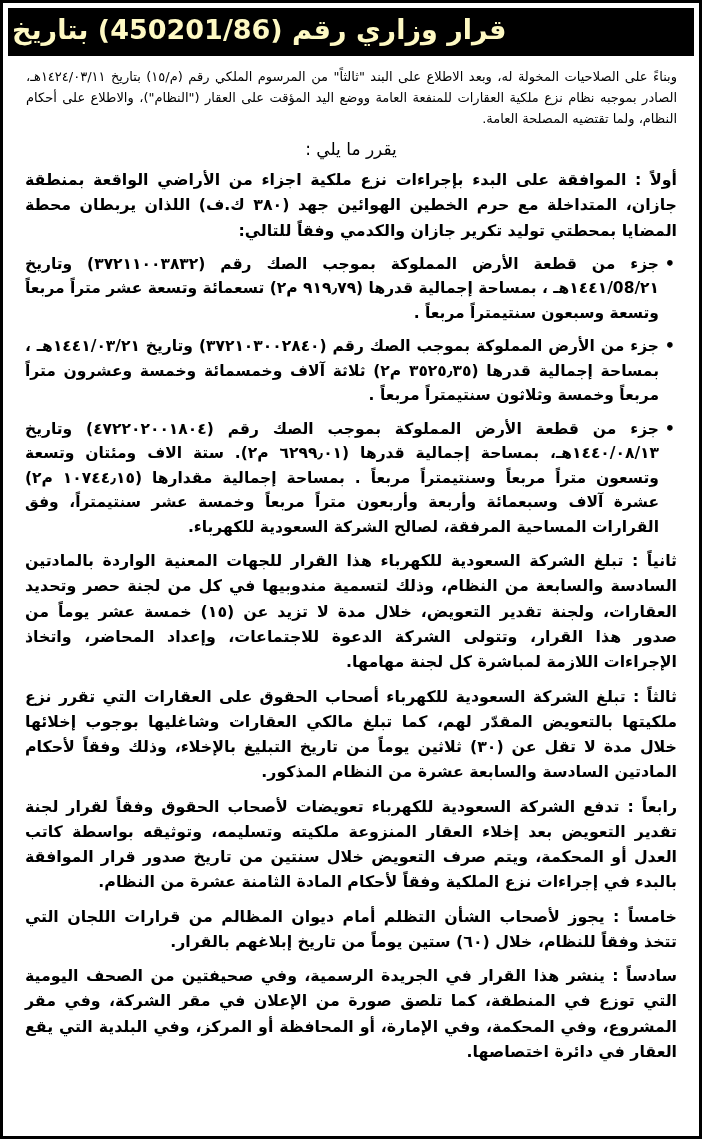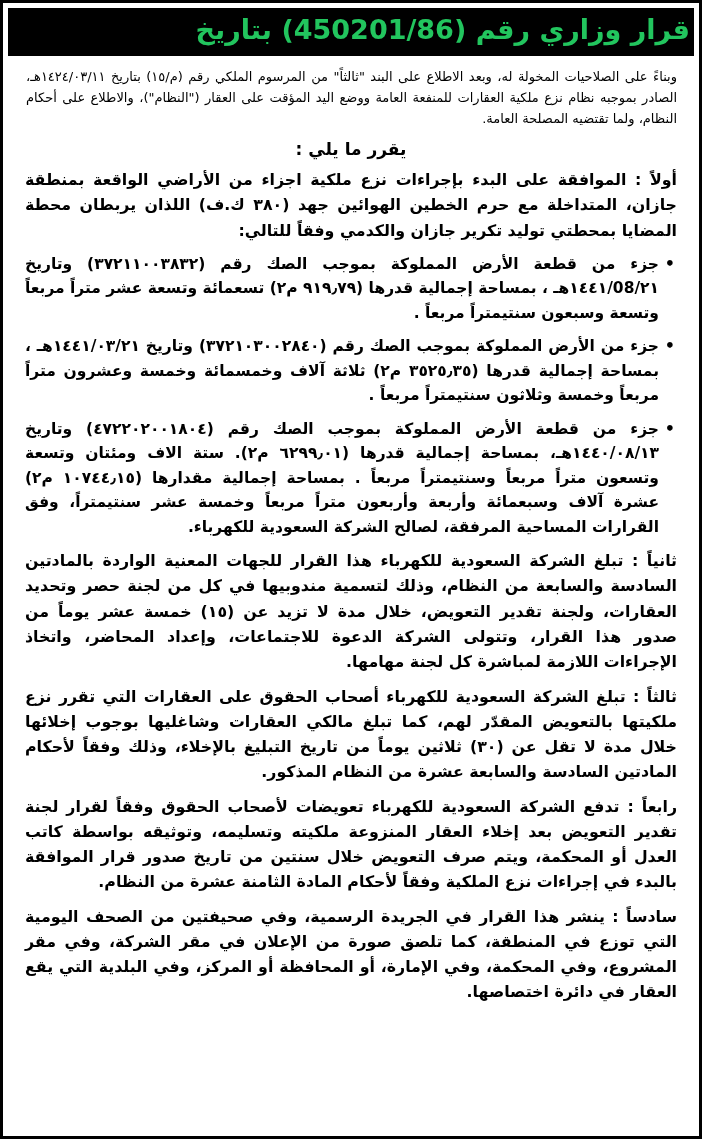--- a/index.html
+++ b/index.html
@@ -19,22 +19,22 @@
     width: 702px;
     height: 1139px;
     box-sizing: border-box;
     border: 3px solid #000;
     background: #fff;
     padding: 0;
   }
   
   .header-banner {
     background: #000;
-    color: #22c55e;
-    text-align: right;
+    color: #fef9c3;
+    text-align: left;
     padding: 6px 4px 9px 4px;
     margin: 5px 5px 0 5px;
   }
   .header-banner .title {
     font-size: 27px;
     font-weight: bold;
     line-height: 1.22;
     letter-spacing: 0px;
     direction: rtl;
   }
@@ -52,21 +52,21 @@
   p.para {
     font-size: 13px;
     font-weight: normal;
     line-height: 1.62;
     margin: 0 0 9px 1px;
     text-align: justify;
     text-justify: inter-word;
   }
   .decides {
     font-size: 17px;
-    font-weight: bold;
+    font-weight: normal;
     margin: 10px 0 8px 0;
     text-align: center;
   }
   ul.bullets {
     list-style: none;
     margin: 0;
     padding: 0;
   }
   ul.bullets li {
     position: relative;
@@ -112,16 +112,17 @@
 
     <ul class="bullets">
       <li>جزء من قطعة الأرض المملوكة بموجب الصك رقم (٣٧٢١١٠٠٣٨٣٢) وتاريخ ١٤٤١/08/٢١هـ ، بمساحة إجمالية قدرها (٩١٩٫٧٩ م٢) تسعمائة وتسعة عشر متراً مربعاً وتسعة وسبعون سنتيمتراً مربعاً .</li>
       <li>جزء من  الأرض المملوكة بموجب الصك رقم (٣٧٢١٠٣٠٠٢٨٤٠) وتاريخ ١٤٤١/٠٣/٢١هـ ، بمساحة إجمالية قدرها (٣٥٢٥٫٣٥ م٢) ثلاثة آلاف وخمسمائة وخمسة وعشرون متراً مربعاً وخمسة وثلاثون سنتيمتراً مربعاً .</li>
       <li>جزء من قطعة الأرض المملوكة بموجب الصك رقم (٤٧٢٢٠٢٠٠١٨٠٤) وتاريخ ١٤٤٠/٠٨/١٣هـ، بمساحة إجمالية قدرها (٦٢٩٩٫٠١ م٢).  ستة الاف ومئتان وتسعة وتسعون متراً مربعاً وسنتيمتراً مربعاً . بمساحة إجمالية مقدارها (١٠٧٤٤٫١٥ م٢) عشرة آلاف وسبعمائة وأربعة وأربعون متراً مربعاً وخمسة عشر سنتيمتراً، وفق القرارات المساحية المرفقة، لصالح الشركة السعودية للكهرباء.</li>
     </ul>
 
     <p class="item">ثانياً : تبلغ الشركة السعودية للكهرباء هذا القرار للجهات المعنية الواردة بالمادتين السادسة والسابعة من النظام، وذلك لتسمية مندوبيها في كل من لجنة حصر وتحديد العقارات، ولجنة تقدير التعويض، خلال مدة لا تزيد عن (١٥) خمسة عشر يوماً من صدور هذا القرار، وتتولى الشركة الدعوة للاجتماعات، وإعداد المحاضر، واتخاذ الإجراءات اللازمة لمباشرة كل لجنة مهامها.</p>
     <p class="item">ثالثاً : تبلغ الشركة السعودية للكهرباء أصحاب الحقوق على العقارات التي تقرر نزع ملكيتها بالتعويض المقدّر لهم، كما تبلغ مالكي العقارات وشاغليها بوجوب إخلائها خلال مدة لا تقل عن (٣٠) ثلاثين يوماً من تاريخ التبليغ بالإخلاء، وذلك وفقاً لأحكام المادتين السادسة والسابعة عشرة من النظام المذكور.</p>
     <p class="item">رابعاً : تدفع الشركة السعودية للكهرباء تعويضات لأصحاب الحقوق وفقاً لقرار لجنة تقدير التعويض بعد إخلاء العقار المنزوعة ملكيته وتسليمه، وتوثيقه بواسطة كاتب العدل أو المحكمة، ويتم صرف التعويض خلال سنتين من تاريخ صدور قرار الموافقة بالبدء في إجراءات نزع الملكية وفقاً لأحكام المادة الثامنة عشرة من النظام.</p>
+    <p class="item">خامساً : يجوز لأصحاب الشأن التظلم أمام ديوان المظالم من قرارات اللجان التي تتخذ وفقاً للنظام، خلال (٦٠) ستين يوماً من تاريخ إبلاغهم بالقرار.</p>
     <p class="item">سادساً : ينشر هذا القرار في الجريدة الرسمية، وفي صحيفتين من الصحف اليومية التي توزع في المنطقة، كما تلصق صورة من الإعلان في مقر الشركة، وفي مقر المشروع، وفي المحكمة، وفي الإمارة، أو المحافظة أو المركز، وفي البلدية التي يقع العقار في دائرة اختصاصها.</p>
 
   </div>
 </div>
 
 </body></html>

